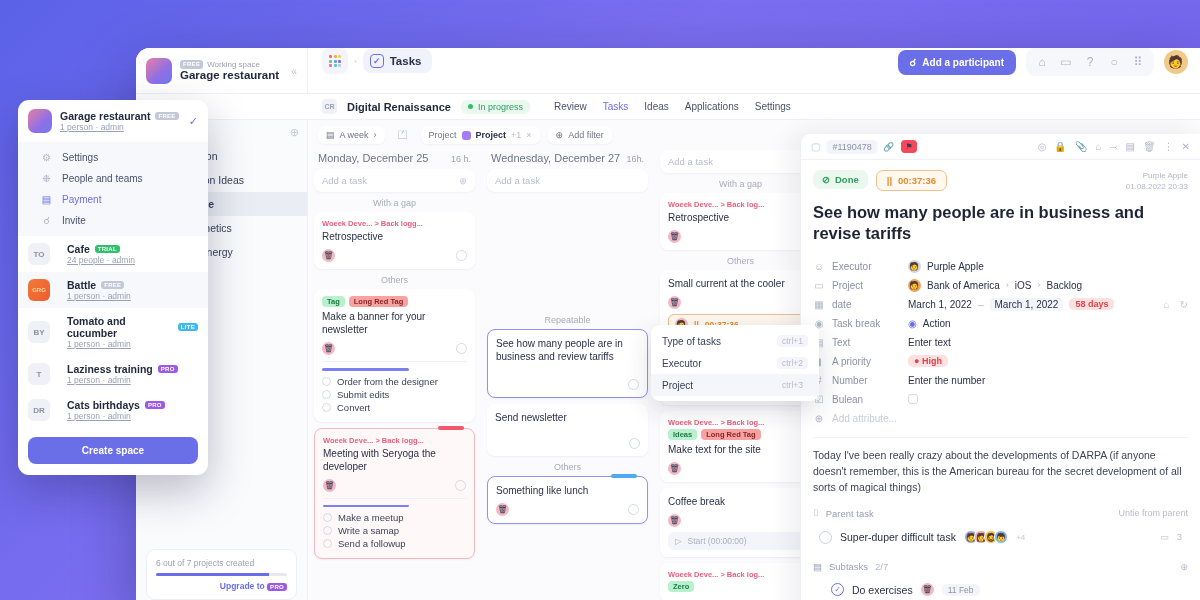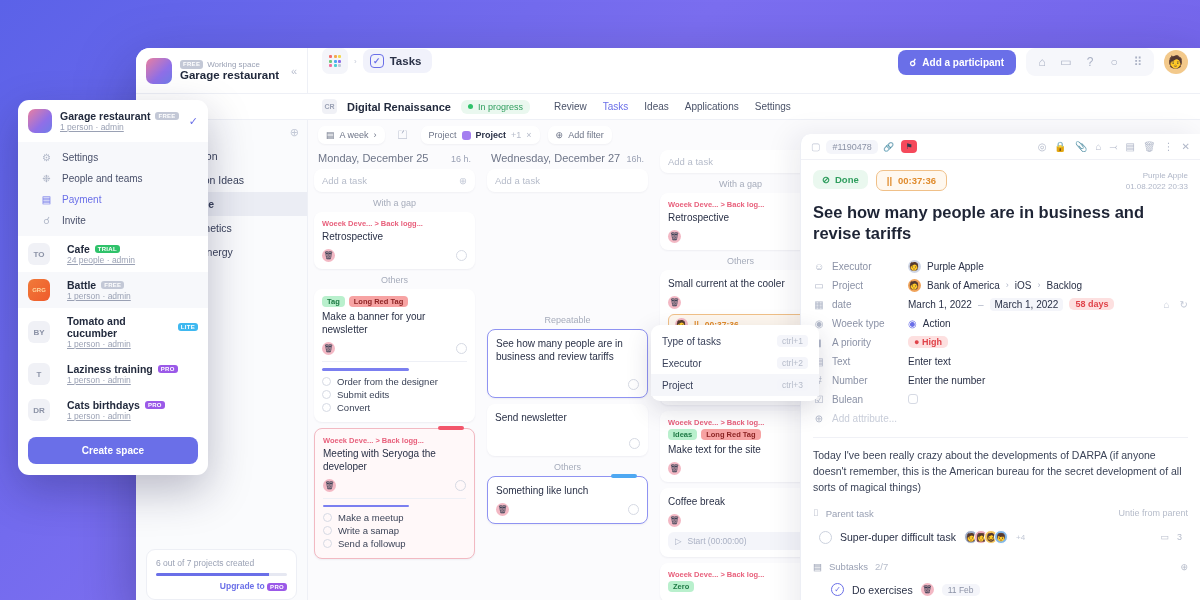--- a/index.html
+++ b/index.html
@@ -533,44 +533,44 @@
         </div>
         <div class="attr-right">
           <span>⌂</span>
           <span>↻</span>
         </div>
       </div>
 
       <div class="attr">
         <div class="k">
           <span class="gi">◉</span>
-          <span>Woeek type</span>
+          <span>Task break</span>
         </div>
         <div class="v">
           <span style="color:#6a6fe8">◉</span>
           <span>Action</span>
         </div>
+      </div>
+
+      <div class="attr">
+        <div class="k">
+          <span class="gi">▤</span>
+          <span>Text</span>
+        </div>
+        <div class="v ph">Enter text</div>
       </div>
 
       <div class="attr">
         <div class="k">
           <span class="gi">▮</span>
           <span>A priority</span>
         </div>
         <div class="v">
           <span class="pill-red">● <span>High</span></span>
         </div>
-      </div>
-
-      <div class="attr">
-        <div class="k">
-          <span class="gi">▤</span>
-          <span>Text</span>
-        </div>
-        <div class="v ph">Enter text</div>
       </div>
 
       <div class="attr">
         <div class="k">
           <span class="gi">#</span>
           <span>Number</span>
         </div>
         <div class="v ph">Enter the number</div>
       </div>
 

